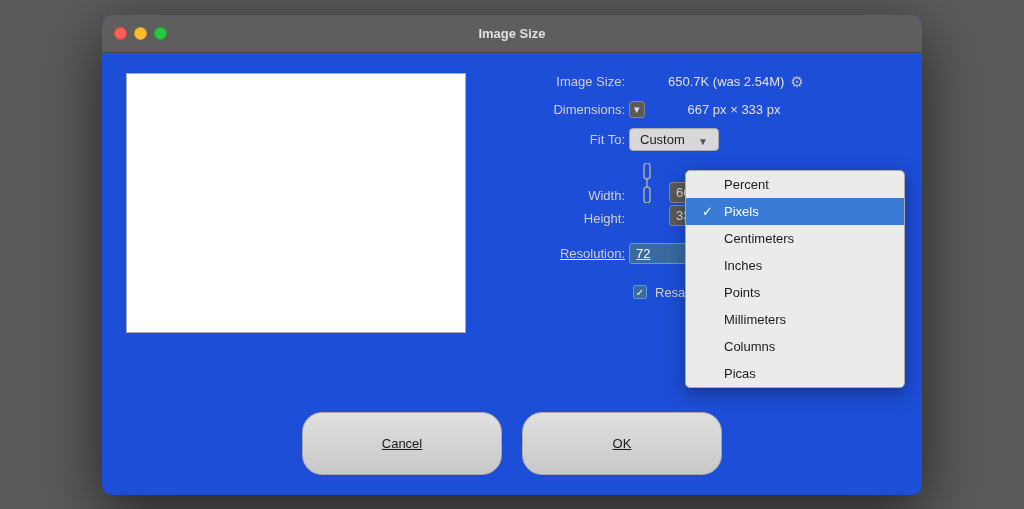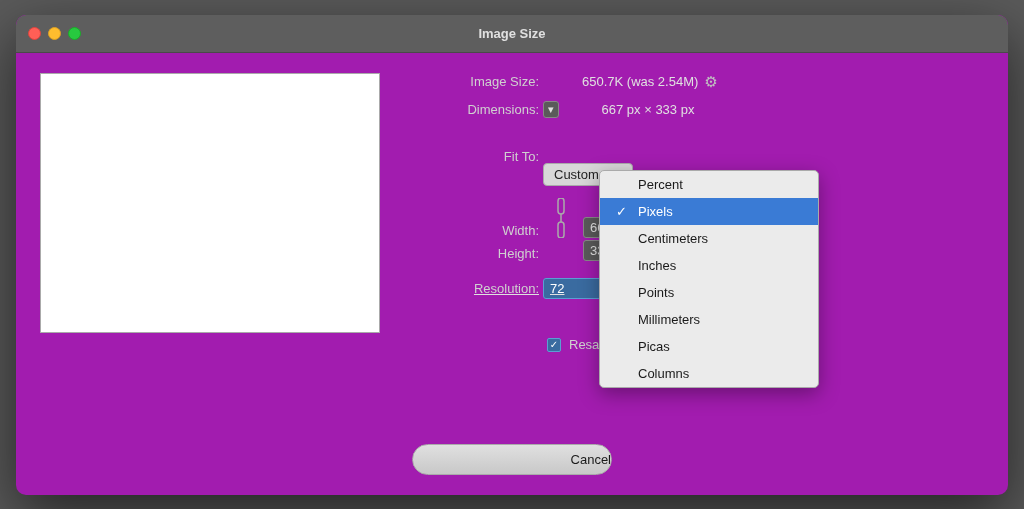--- a/index.html
+++ b/index.html
@@ -8,23 +8,23 @@
       background: #5a5a5a;
       width: 1024px;
       height: 509px;
       display: flex;
       align-items: center;
       justify-content: center;
       font-family: -apple-system, BlinkMacSystemFont, "Helvetica Neue", sans-serif;
     }
 
     .dialog {
-      background: #a21caf;
+      background: #1d4ed8;
       border-radius: 10px;
-      width: 992px;
+      width: 820px;
       height: 480px;
       box-shadow: 0 20px 60px rgba(0,0,0,0.6);
       display: flex;
       flex-direction: column;
       overflow: hidden;
       position: relative;
     }
 
     .titlebar {
       background: #5e5e5e;
@@ -154,21 +154,20 @@
       border-radius: 4px;
       color: #222;
       font-size: 13px;
       padding: 3px 10px;
       cursor: pointer;
       display: flex;
       align-items: flex-end;
       gap: 4px;
       min-width: 90px;
       justify-content: space-between;
-      margin-top: 35px;
     }
 
     .select-btn .chevron {
       font-size: 10px;
       color: #555;
     }
 
     .unit-dropdown {
       background: #d8d8d8;
       border: 1px solid #aaa;
@@ -271,24 +270,25 @@
       gap: 20px;
       padding: 12px 24px 20px;
     }
 
     .footer-btn {
       background: linear-gradient(to bottom, #e0e0e0, #c8c8c8);
       border: 1px solid #aaa;
       border-radius: 20px;
       font-size: 13px;
       color: #1a1a1a;
-      padding: 7px 0;
+      padding: 23px 0;
       cursor: pointer;
       width: 200px;
-      text-align: right;
+      text-align: center;
+      text-decoration: underline;
     }
 
     .fit-to-row {
       position: relative;
     }
   </style>
 </head>
 <body>
 
 <div class="dialog">
@@ -349,25 +349,25 @@
           <div class="dropdown-item">
             <span class="check-mark"></span>
             <span>Points</span>
           </div>
           <div class="dropdown-item">
             <span class="check-mark"></span>
             <span>Millimeters</span>
           </div>
           <div class="dropdown-item">
             <span class="check-mark"></span>
+            <span>Columns</span>
+          </div>
+          <div class="dropdown-item">
+            <span class="check-mark"></span>
             <span>Picas</span>
-          </div>
-          <div class="dropdown-item">
-            <span class="check-mark"></span>
-            <span>Columns</span>
           </div>
         </div>
       </div>
 
       <div style="display:flex; gap:0; flex-direction:column; margin-top:2px;">
         <div class="wh-row">
           <span class="row-label">Width:</span>
           <div class="link-icon">
             <svg viewBox="0 0 18 40" fill="none" xmlns="http://www.w3.org/2000/svg">
               <rect x="6" y="0" width="6" height="16" rx="3" stroke="#aaa" stroke-width="1.5" fill="none"></rect>
@@ -410,14 +410,15 @@
           <span>Automatic</span>
           <span class="chevron">▼</span>
         </button>
       </div>
 
     </div>
   </div>
 
   <div class="dialog-footer">
     <button class="footer-btn">Cancel</button>
+    <button class="footer-btn">OK</button>
   </div>
 </div>
 
 </body></html>

